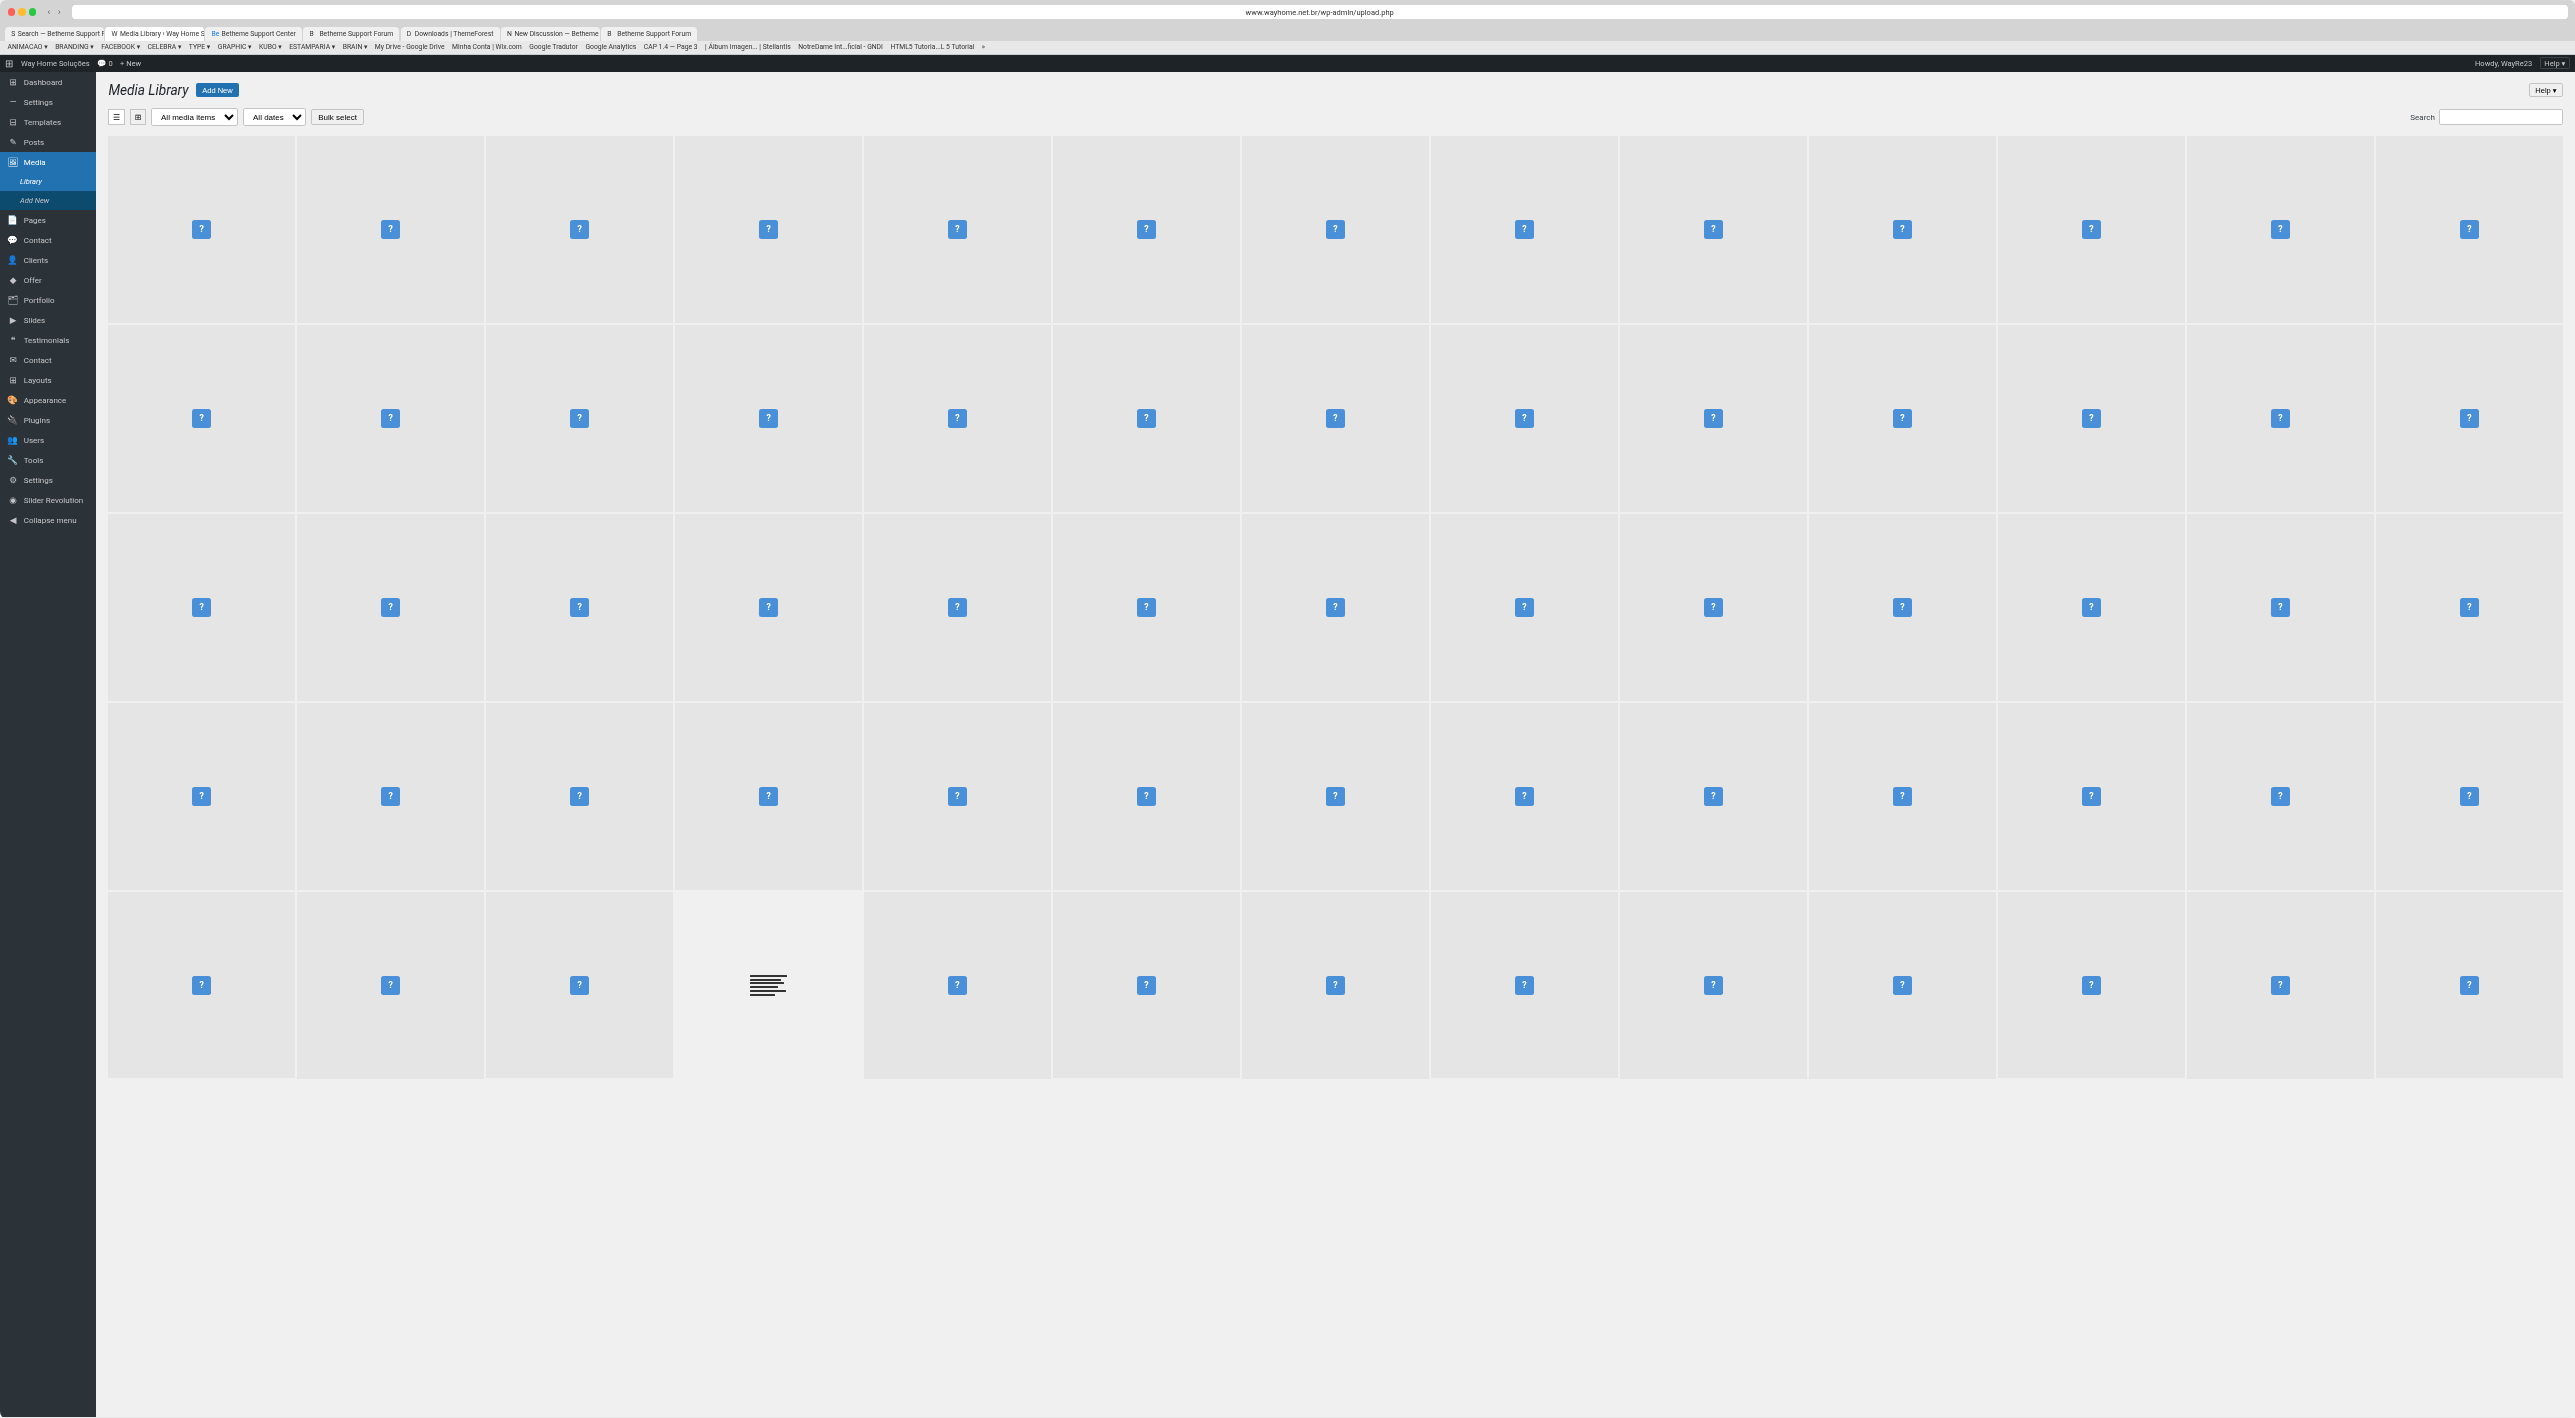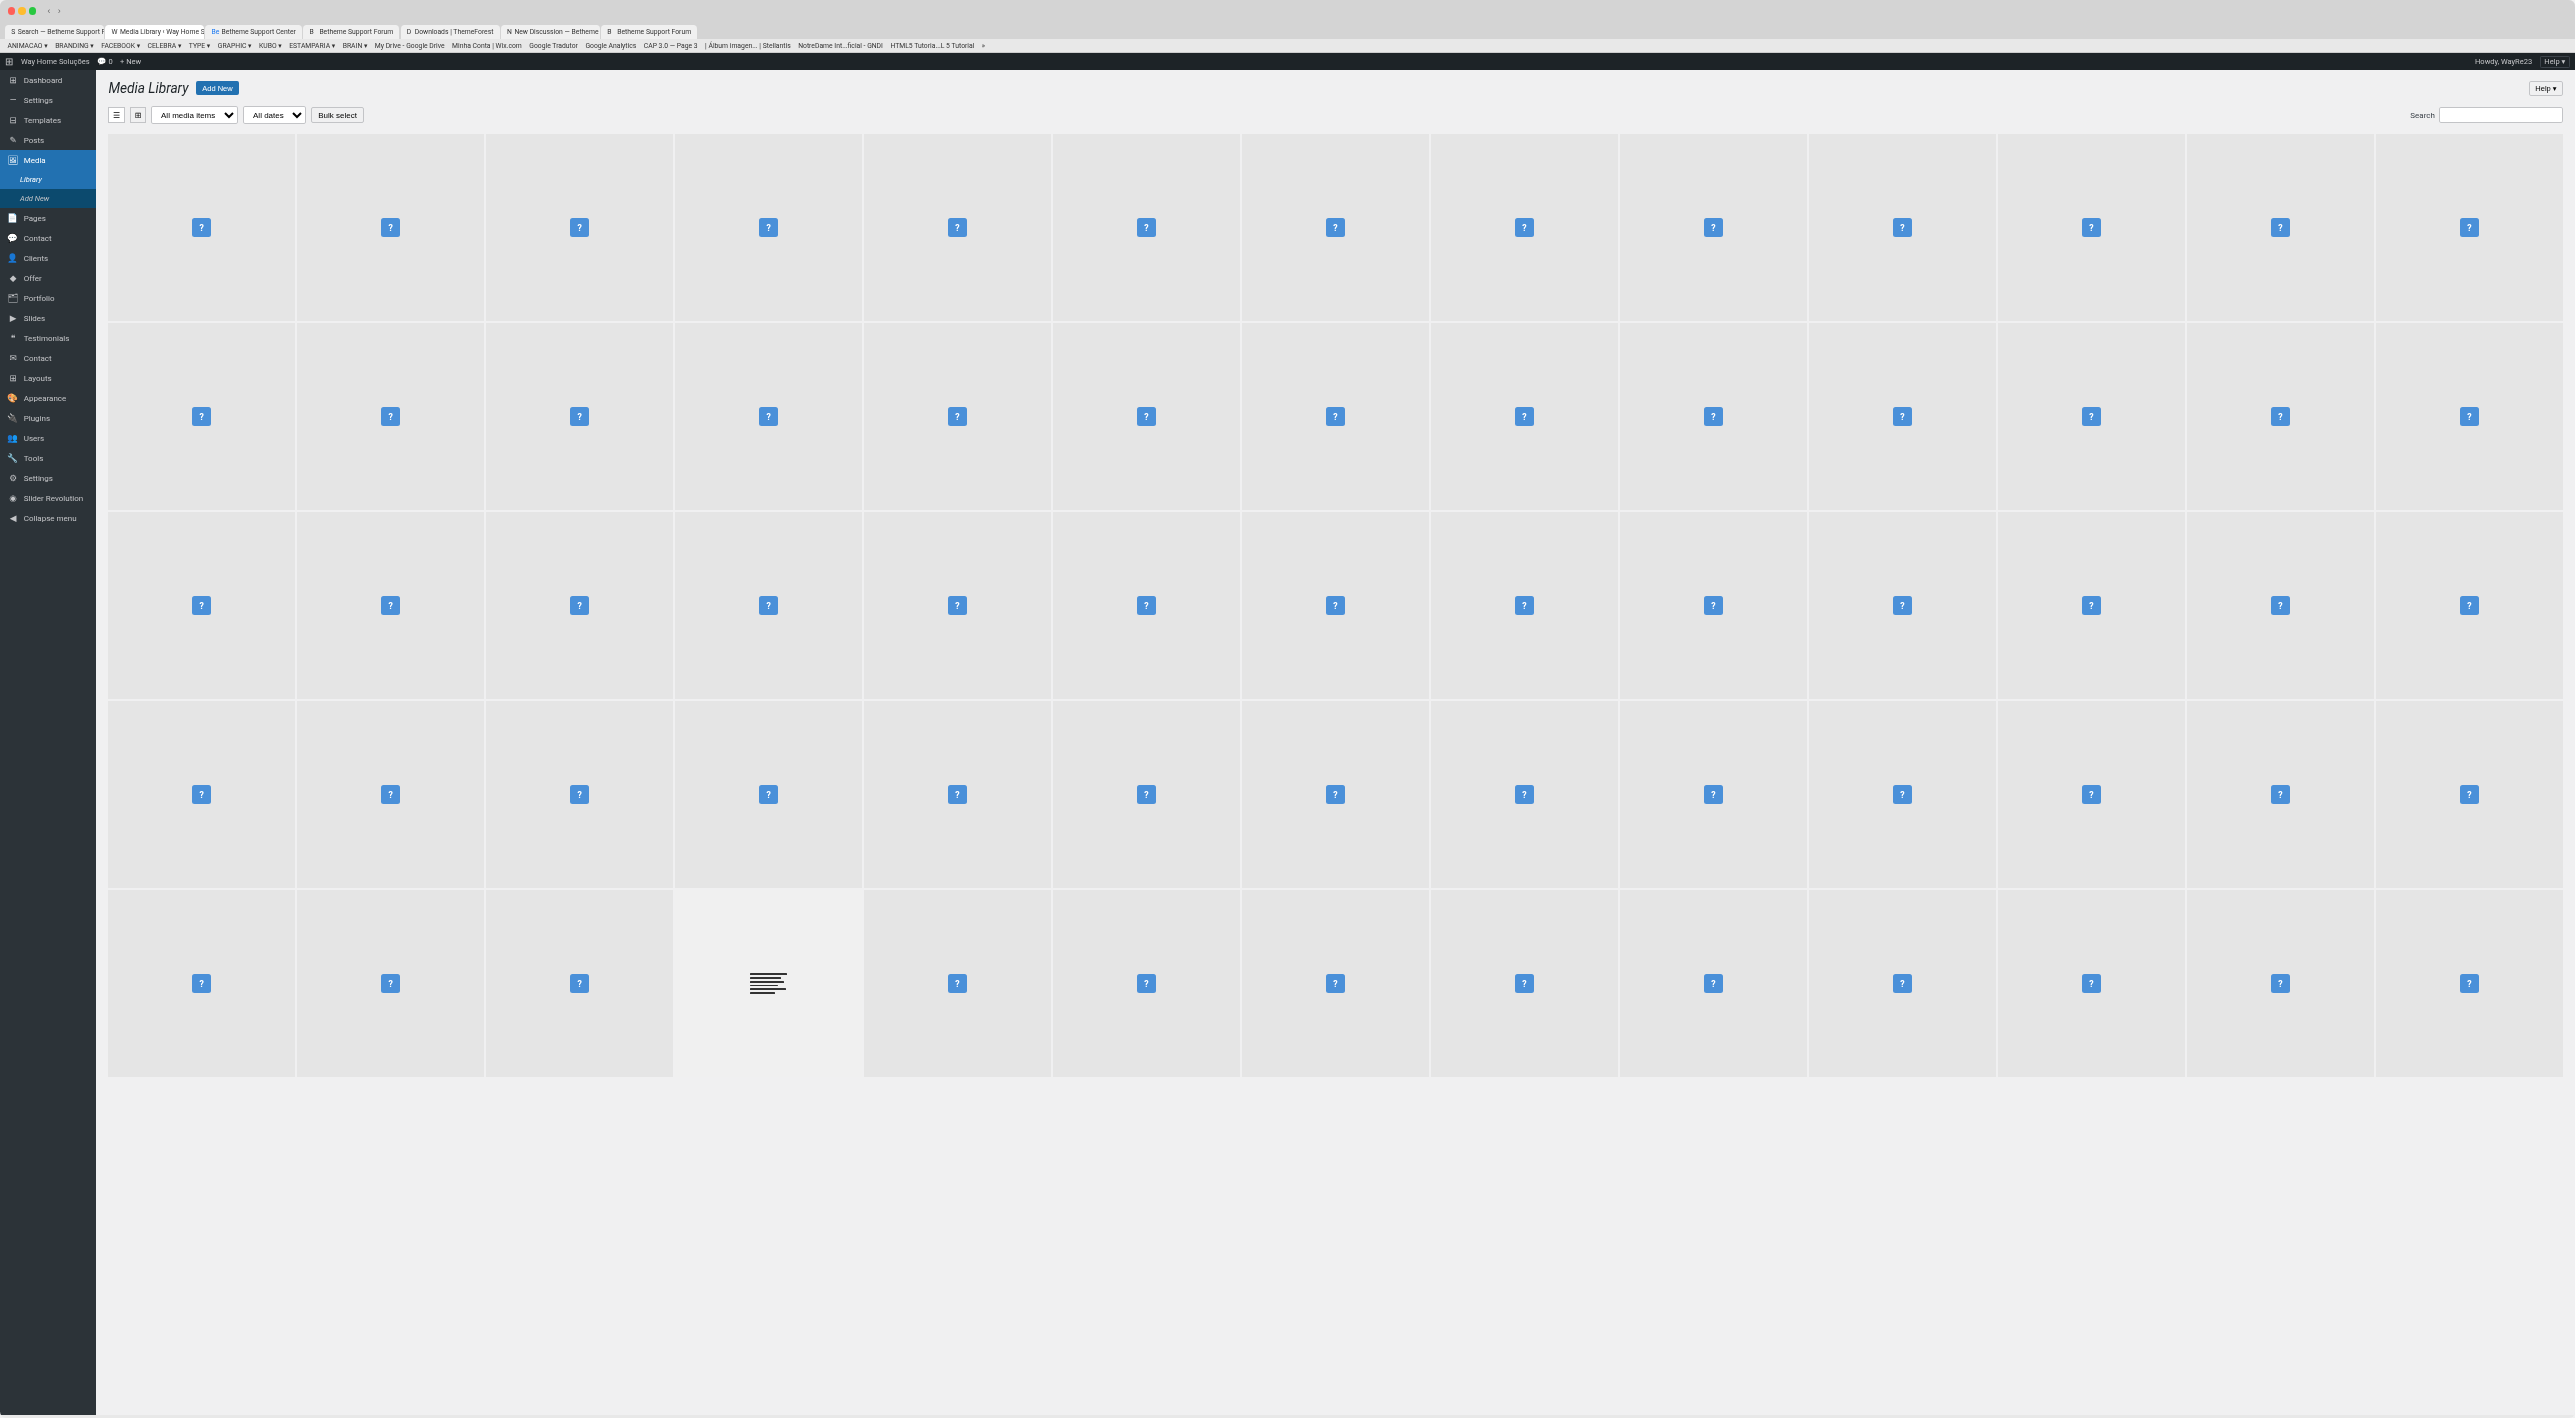--- a/index.html
+++ b/index.html
@@ -77,20 +77,23 @@
   <div class="browser-titlebar">
     <div class="browser-dots">
       <div class="dot dot-red"></div>
       <div class="dot dot-yellow"></div>
       <div class="dot dot-green"></div>
     </div>
     <div class="browser-nav">
       <button class="browser-nav-btn">‹</button>
       <button class="browser-nav-btn">›</button>
     </div>
+    <div class="address-bar-row" style="flex:1; background:none; padding:0;">
+      <div class="address-bar">www.wayhome.net.br/wp-admin/upload.php</div>
+    </div>
   </div>
 
   <div class="browser-tabs">
     <div class="browser-tab">
       <span class="browser-tab-favicon">S</span>
       <span>Search — Betheme Support Forum</span>
     </div>
     <div class="browser-tab active">
       <span class="browser-tab-favicon">W</span>
       <span>Media Library ‹ Way Home Soluções —...</span>
@@ -124,21 +127,21 @@
     <span class="bookmark-item">CELEBRA ▾</span>
     <span class="bookmark-item">TYPE ▾</span>
     <span class="bookmark-item">GRAPHIC ▾</span>
     <span class="bookmark-item">KUBO ▾</span>
     <span class="bookmark-item">ESTAMPARIA ▾</span>
     <span class="bookmark-item">BRAIN ▾</span>
     <span class="bookmark-item">My Drive - Google Drive</span>
     <span class="bookmark-item">Minha Conta | Wix.com</span>
     <span class="bookmark-item">Google Tradutor</span>
     <span class="bookmark-item">Google Analytics</span>
-    <span class="bookmark-item">CAP 3.0 — Page 3</span>
+    <span class="bookmark-item">CAP 1.4 — Page 3</span>
     <span class="bookmark-item">| Álbum imagen... | Stellantis</span>
     <span class="bookmark-item">NotreDame Int...ficial - GNDI</span>
     <span class="bookmark-item">HTML5 Tutoria...L 5 Tutorial</span>
     <span class="bookmark-item">»</span>
   </div>
 
   <div class="wp-toolbar">
     <span class="wp-toolbar-item wp-logo">⊞</span>
     <span class="wp-toolbar-item">Way Home Soluções</span>
     <span class="wp-toolbar-item">

